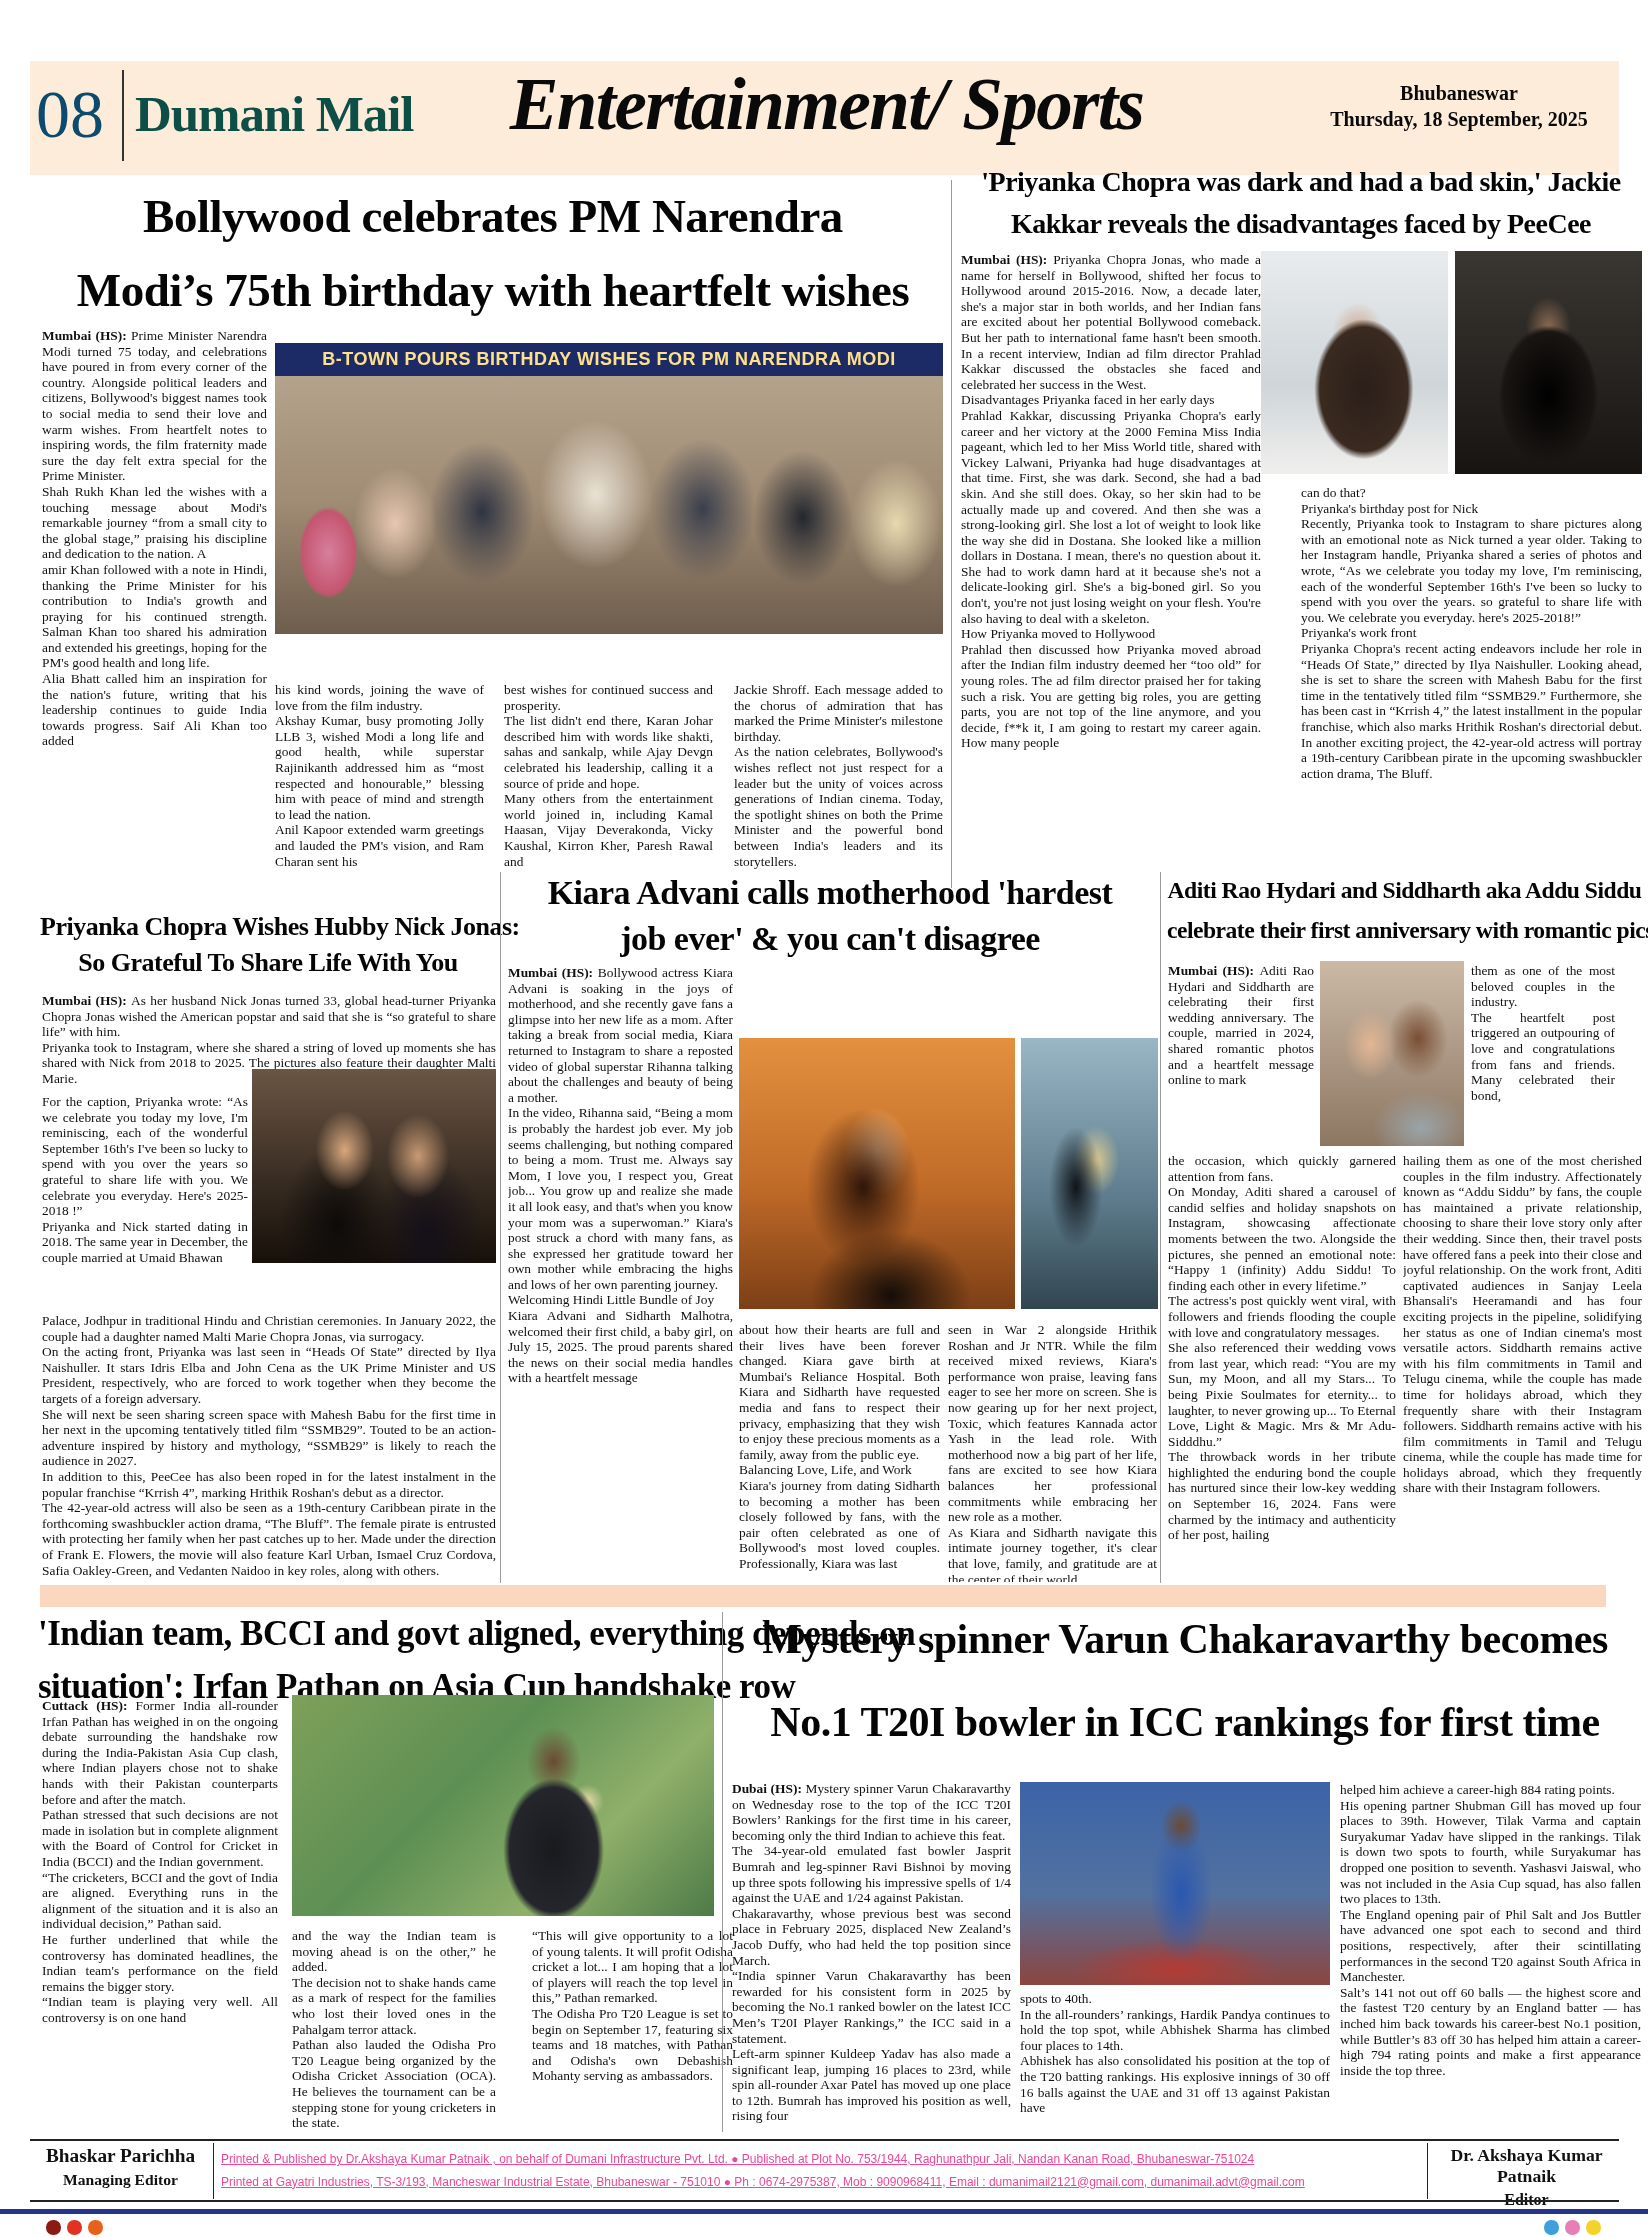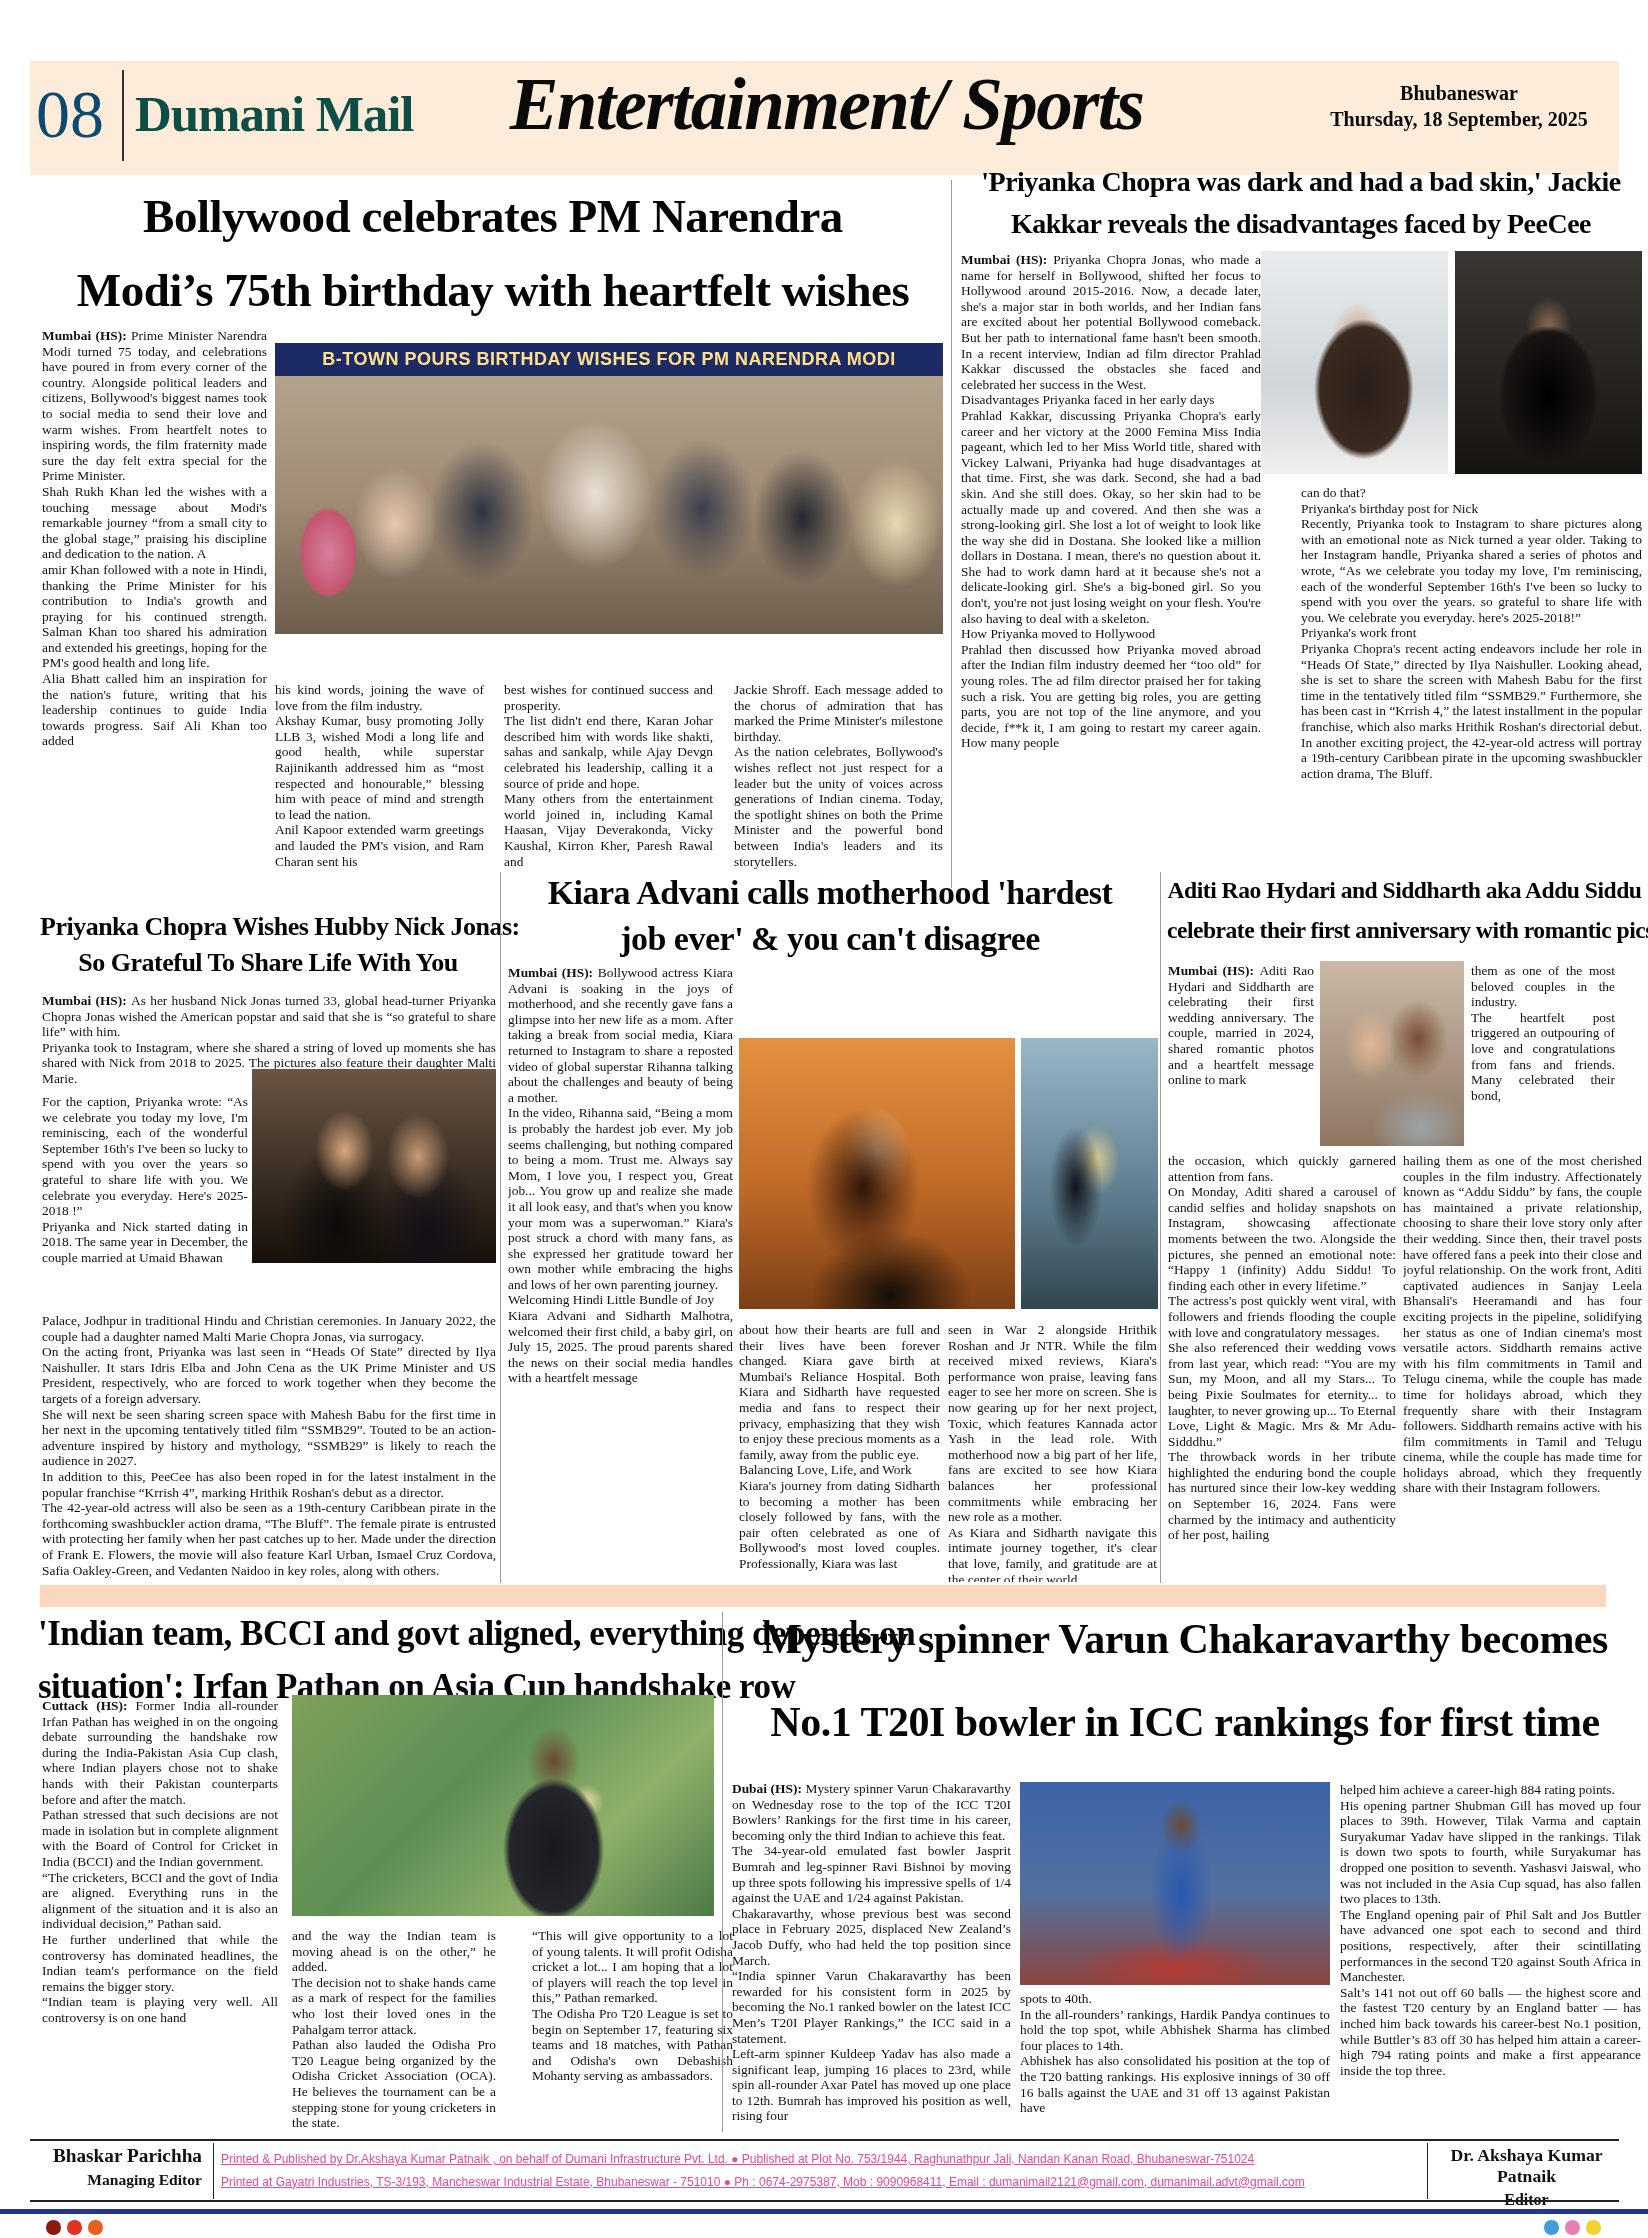--- a/index.html
+++ b/index.html
@@ -82,21 +82,21 @@
      linear-gradient(135deg,#7ea05a 0%,#5d8f54 40%,#8fb06a 70%,#4d7a47 100%);}
   
   .hl-varun{font-size:42px;}
   #varun-photo{left:1020px;top:1782px;width:310px;height:203px;background:
      radial-gradient(46px 102px at 52% 55%, #2a57b0 0%, rgba(0,0,0,0) 68%),
      radial-gradient(29.5px 38px at 52% 22%, #6b4a33 0%, rgba(0,0,0,0) 70%),
      radial-gradient(129px 38px at 50% 92%, #b23b34 0%, rgba(0,0,0,0) 80%),
      linear-gradient(180deg,#3c63a8 0%,#52719f 55%,#8c4540 100%);}
   
   .hrule{position:absolute;height:1.6px;background:#222;}
-  #footer-left{left:25px;top:2145px;width:177px;text-align:right;}
+  #footer-left{left:32px;top:2145px;width:177px;text-align:center;}
   #footer-left-name{font-size:19.3px;font-weight:bold;}
   #footer-left-role{font-size:15.6px;font-weight:bold;margin-top:4.3px;}
   #footer-center{left:221px;top:2148px;width:1201px;font-family:"Liberation Sans",sans-serif;}
   .footer-line{font-size:12px;line-height:22.5px;color:#ec4899;text-decoration:underline;}
   #footer-right{left:1433px;top:2145px;width:187px;text-align:center;}
   #footer-right-name{font-size:17.7px;font-weight:bold;}
   #footer-right-role{font-size:16px;font-weight:bold;margin-top:4.3px;}
   #footer-vline1{left:213px;top:2143px;width:1.1px;height:56px;background:#222;position:absolute;}
   #footer-vline2{left:1427px;top:2143px;width:1.1px;height:56px;background:#222;position:absolute;}
   #bottom-band{left:0px;top:2209px;width:1648px;height:4.8px;background:#26358c;}

